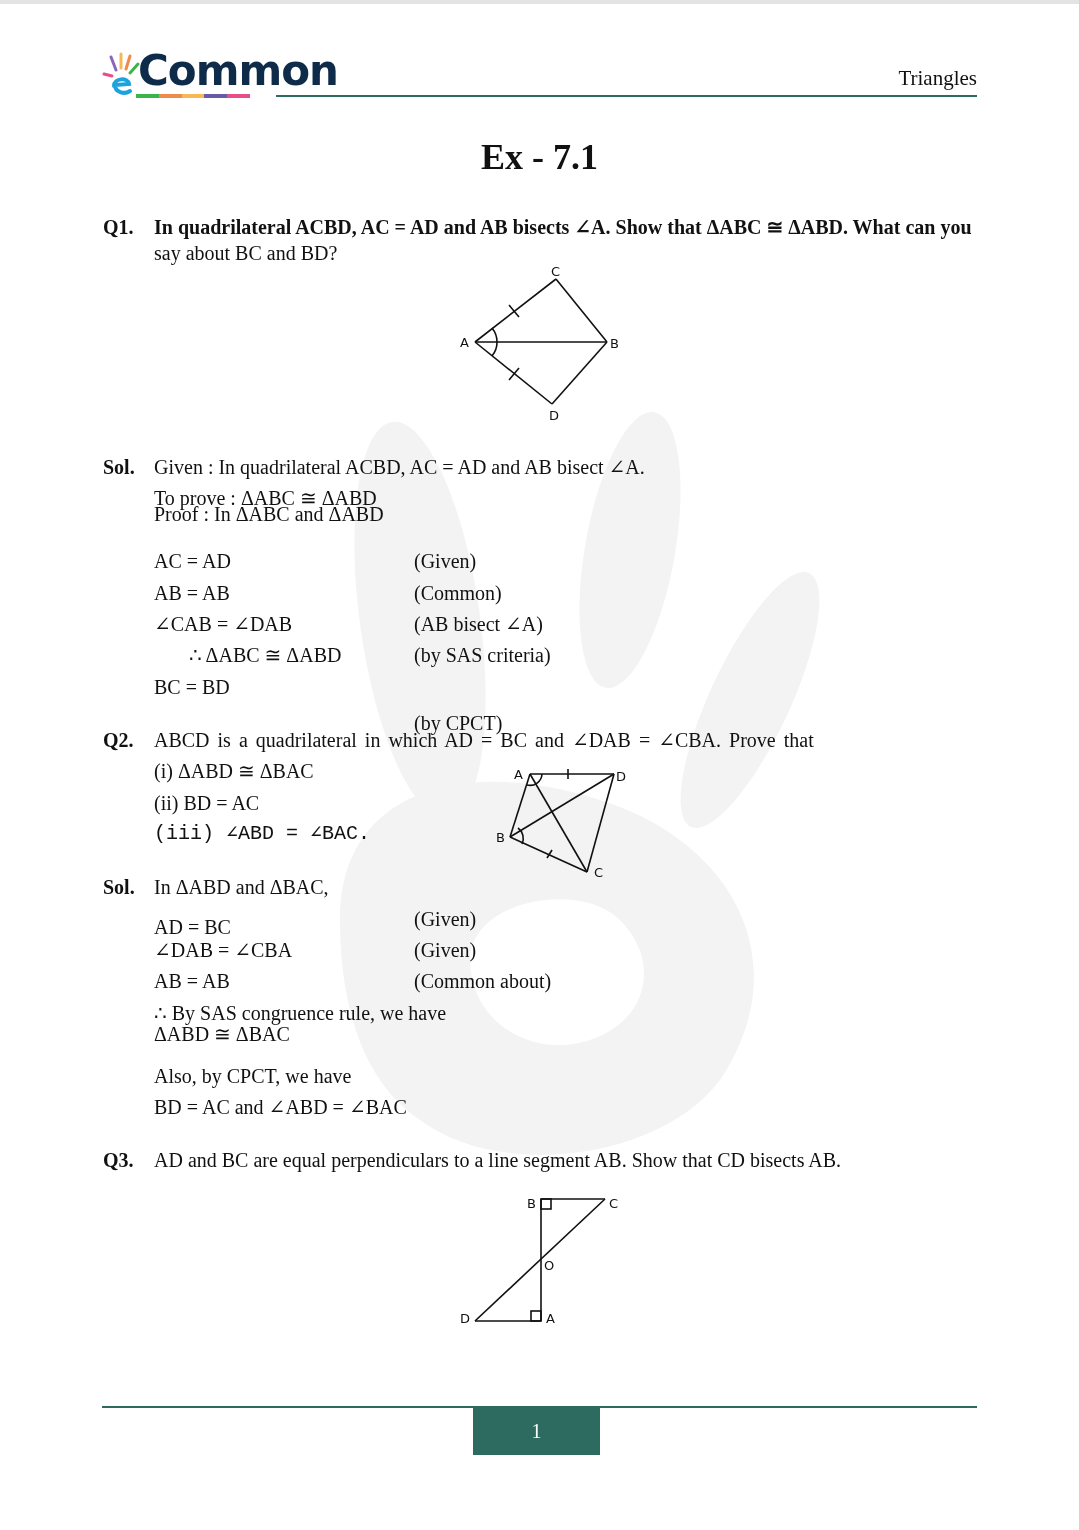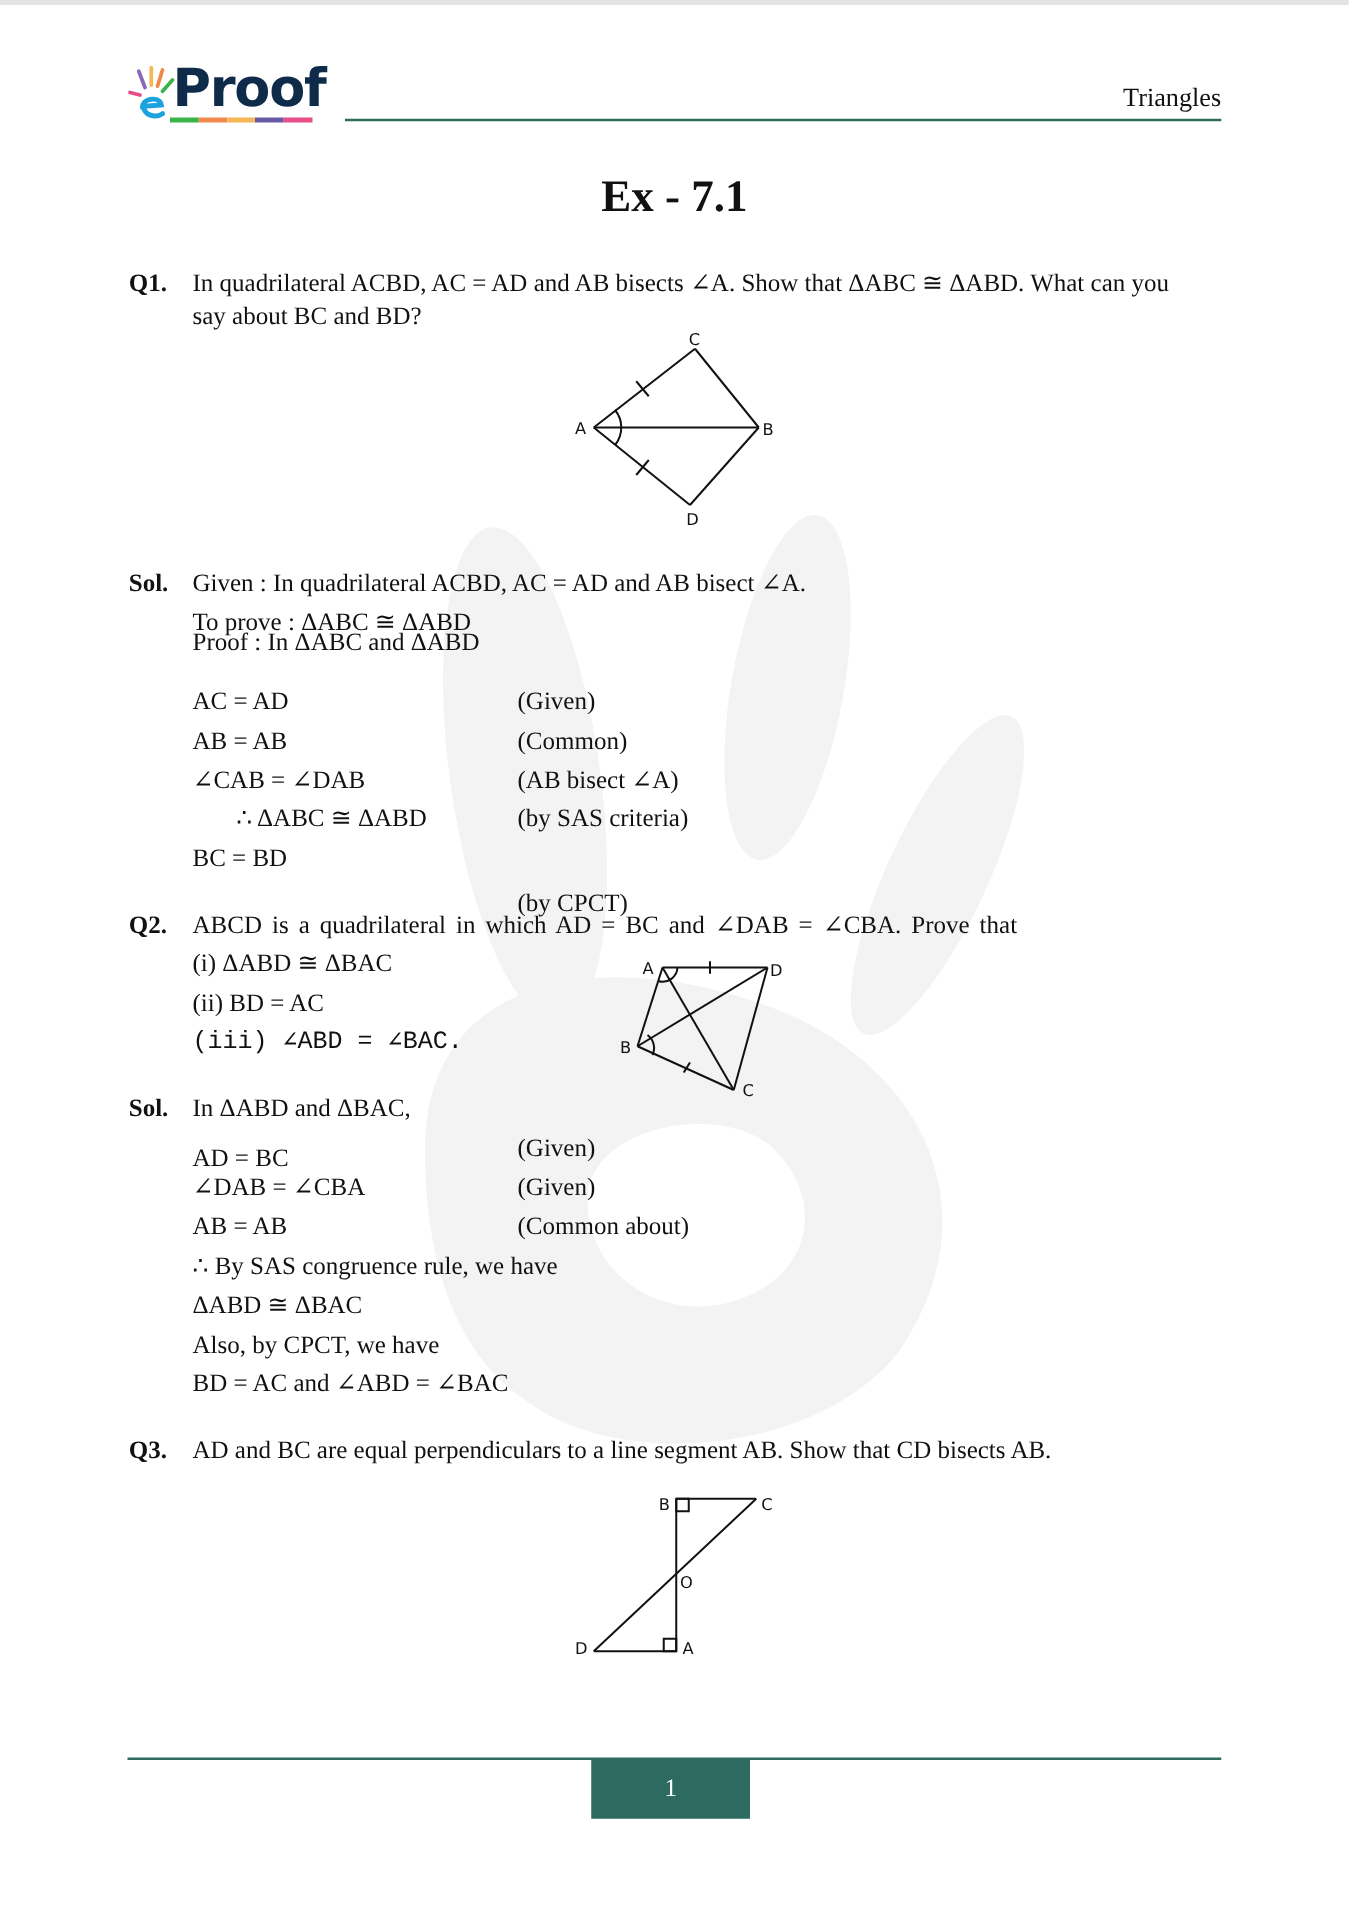--- a/index.html
+++ b/index.html
@@ -48,39 +48,39 @@
 
 <div class="logo">
   <svg width="40" height="48" viewBox="0 0 40 48">
     <line x1="14" y1="18" x2="9" y2="5" stroke="#8a67b8" stroke-width="3" stroke-linecap="round"></line>
     <line x1="19" y1="16" x2="19" y2="2" stroke="#f6b756" stroke-width="3" stroke-linecap="round"></line>
     <line x1="24" y1="17" x2="28" y2="4" stroke="#f08a4b" stroke-width="3" stroke-linecap="round"></line>
     <line x1="28" y1="21" x2="36" y2="12" stroke="#3bb54a" stroke-width="3" stroke-linecap="round"></line>
     <line x1="10" y1="24" x2="2" y2="22" stroke="#e84d8a" stroke-width="3" stroke-linecap="round"></line>
     <path d="M12 34 C12 26 26 25 27 32 L13 33 C13 40 22 43 28 39" fill="none" stroke="#1ca3de" stroke-width="4" stroke-linecap="round"></path>
   </svg>
-  <span class="logo-text">Proof</span>
+  <span class="logo-text">Common</span>
   <div class="logo-bar">
     <span style="background:#3bb54a"></span>
       <span style="background:#f08a4b"></span>
       <span style="background:#f6b756"></span>
       <span style="background:#6a5aa6"></span>
       <span style="background:#e84d8a"></span>
   </div>
 </div>
 
 <div class="header-rule"></div>
 <div class="chapter">Triangles</div>
 
 <div class="title">Ex - 7.1</div>
 
 <div class="content" style="top:214px; width:876px;">
   <span class="q-label">Q1.</span>
   <div class="q-body" style="width:825px;">
-    <div class="line" style="top:0; width:825px; text-align:justify;">In quadrilateral ACBD, AC = AD and AB bisects ∠A. Show that ΔABC ≅ ΔABD. What can you</div>
+    <div class="line" style="top:0; width:825px; text-align:justify;font-weight:bold;">In quadrilateral ACBD, AC = AD and AB bisects ∠A. Show that ΔABC ≅ ΔABD. What can you</div>
     <div class="line" style="top:26px;">say about BC and BD?</div>
   </div>
 </div>
 
 <svg style="position:absolute; left:455px; top:262px; z-index:2;" width="180" height="165">
   <g stroke="#111" stroke-width="1.6" fill="none">
     <line x1="20" y1="80" x2="101" y2="17"></line>
     <line x1="101" y1="17" x2="152" y2="80"></line>
     <line x1="20" y1="80" x2="152" y2="80"></line>
     <line x1="20" y1="80" x2="97" y2="142"></line>
@@ -147,21 +147,21 @@
   <span class="q-label">Sol.</span>
   <div class="q-body">
     <div class="line" style="top:0;text-align:center;">In ΔABD and ΔBAC,</div>
     <div class="line" style="top:40px;">AD = BC</div>
     <div class="reason" style="top:32px;">(Given)</div>
     <div class="line" style="top:63px;">∠DAB = ∠CBA</div>
     <div class="reason" style="top:63px;">(Given)</div>
     <div class="line" style="top:94px;">AB = AB</div>
     <div class="reason" style="top:94px;">(Common about)</div>
     <div class="line" style="top:126px;">∴ By SAS congruence rule, we have</div>
-    <div class="line" style="top:157px;text-align:right;">ΔABD ≅ ΔBAC</div>
+    <div class="line" style="top:147px;text-align:right;">ΔABD ≅ ΔBAC</div>
     <div class="line" style="top:189px;">Also, by CPCT, we have</div>
     <div class="line" style="top:220px;">BD = AC and ∠ABD = ∠BAC</div>
   </div>
 </div>
 
 <div class="content" style="top:1147px; width:876px;">
   <span class="q-label">Q3.</span>
   <div class="q-body">
     <div class="line" style="top:0;">AD and BC are equal perpendiculars to a line segment AB. Show that CD bisects AB.</div>
   </div>

